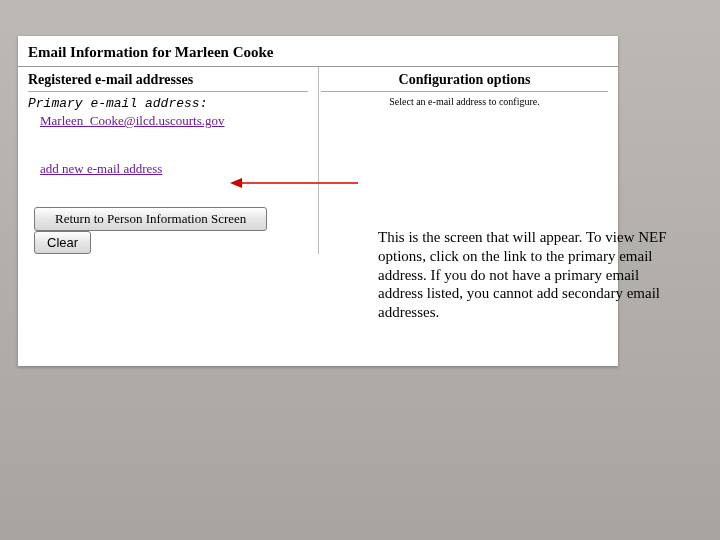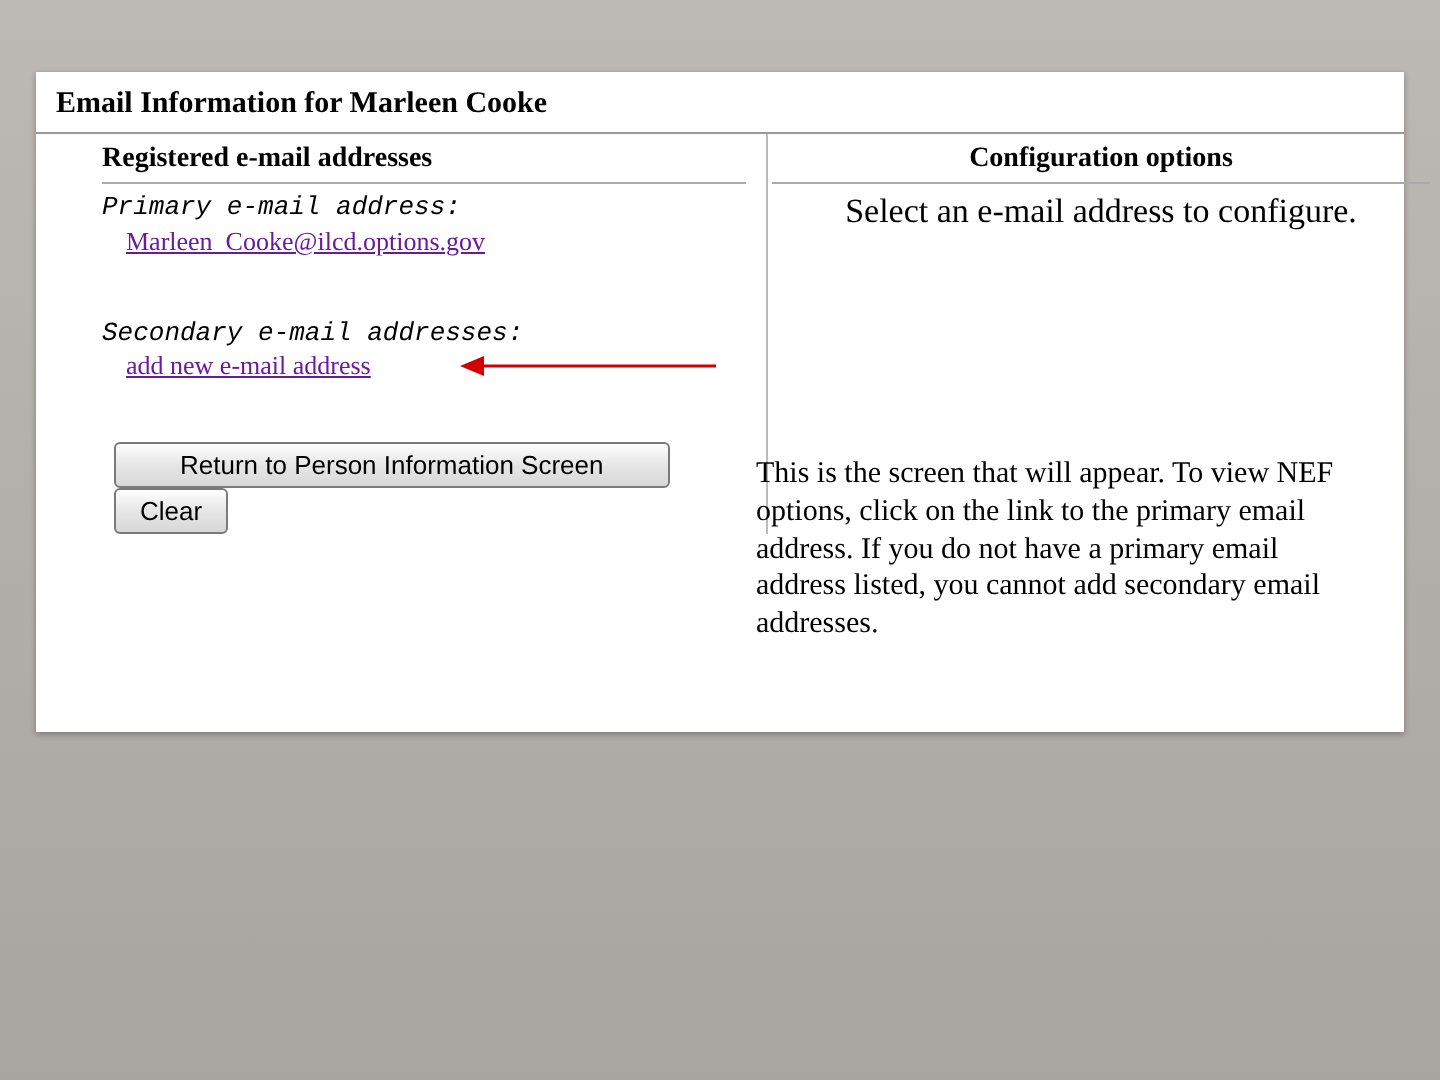--- a/index.html
+++ b/index.html
@@ -7,40 +7,39 @@
     body {
       background: linear-gradient(to bottom, #bdbab6 0%, #a8a5a0 100%);
       font-family: "Times New Roman", serif;
       position: relative;
       overflow: hidden;
     }
     .panel {
       position: absolute;
       top: 36px;
       left: 18px;
-      width: 684px;
+      width: 600px;
       height: 330px;
       background: #ffffff;
       box-shadow: 0 1px 3px rgba(0,0,0,0.3);
     }
     .title {
       font-size: 15px;
       font-weight: bold;
       color: #000;
       padding: 8px 10px 5px 10px;
     }
     .top-hr {
       border: 0;
       border-top: 1px solid #999;
       margin: 0 0 0 0;
     }
     .columns {
       display: flex;
       width: 100%;
-      margin-left: 23px;
     }
     .col-left {
       width: 50%;
       padding: 5px 10px 0 10px;
     }
     .col-right {
       width: 50%;
       padding: 5px 10px 0 2px;
       border-left: 1px solid #bbb;
       text-align: center;
@@ -69,41 +68,42 @@
       text-decoration: underline;
       cursor: pointer;
       display: inline-block;
       margin: 2px 0 2px 12px;
     }
     .link-add {
       margin-left: 12px;
       margin-top: 1px;
     }
     .config-text {
-      font-size: 17px;
+      font-size: 10px;
       color: #000;
       margin-top: 2px;
     }
     .button-row {
       font-family: Arial, sans-serif;
       margin-top: 28px;
       padding-left: 6px;
     }
     .btn {
       font-family: Arial, sans-serif;
       font-size: 13px;
       padding: 3px 12px;
       background: linear-gradient(to bottom, #ffffff 0%, #e6e6e6 50%, #d8d8d8 100%);
       border: 1px solid #7a7a7a;
       border-radius: 3px;
       cursor: pointer;
       color: #000;
     }
     .btn-wide {
-      padding: 3px 32px;
+      padding: 3px 20px;
+      font-family: Liberation Serif, serif;
     }
     .annotation-arrow {
       position: absolute;
       top: 176px;
       left: 230px;
       width: 130px;
       height: 14px;
       pointer-events: none;
     }
     .annotation-arrow svg { display: block; }
@@ -126,24 +126,23 @@
 
 <div class="panel">
   <div class="title">Email Information for Marleen Cooke</div>
   <hr class="top-hr">
   <div class="columns">
 
     <div class="col-left">
       <div class="col-heading">Registered e-mail addresses</div>
       <hr class="sub-hr">
       <div class="field-label-italic">Primary e-mail address:</div>
-      <a class="link">Marleen_Cooke@ilcd.options.gov</a>
+      <a class="link">Marleen_Cooke@ilcd.uscourts.gov</a>
 
       <div class="sec-block">
-        <div class="field-label-italic">Secondary e-mail addresses:</div>
         <a class="link link-add">add new e-mail address</a>
       </div>
 
       <div class="button-row">
         <button class="btn btn-wide">Return to Person Information Screen</button>
         <button class="btn">Clear</button>
       </div>
     </div>
 
     <div class="col-right">

